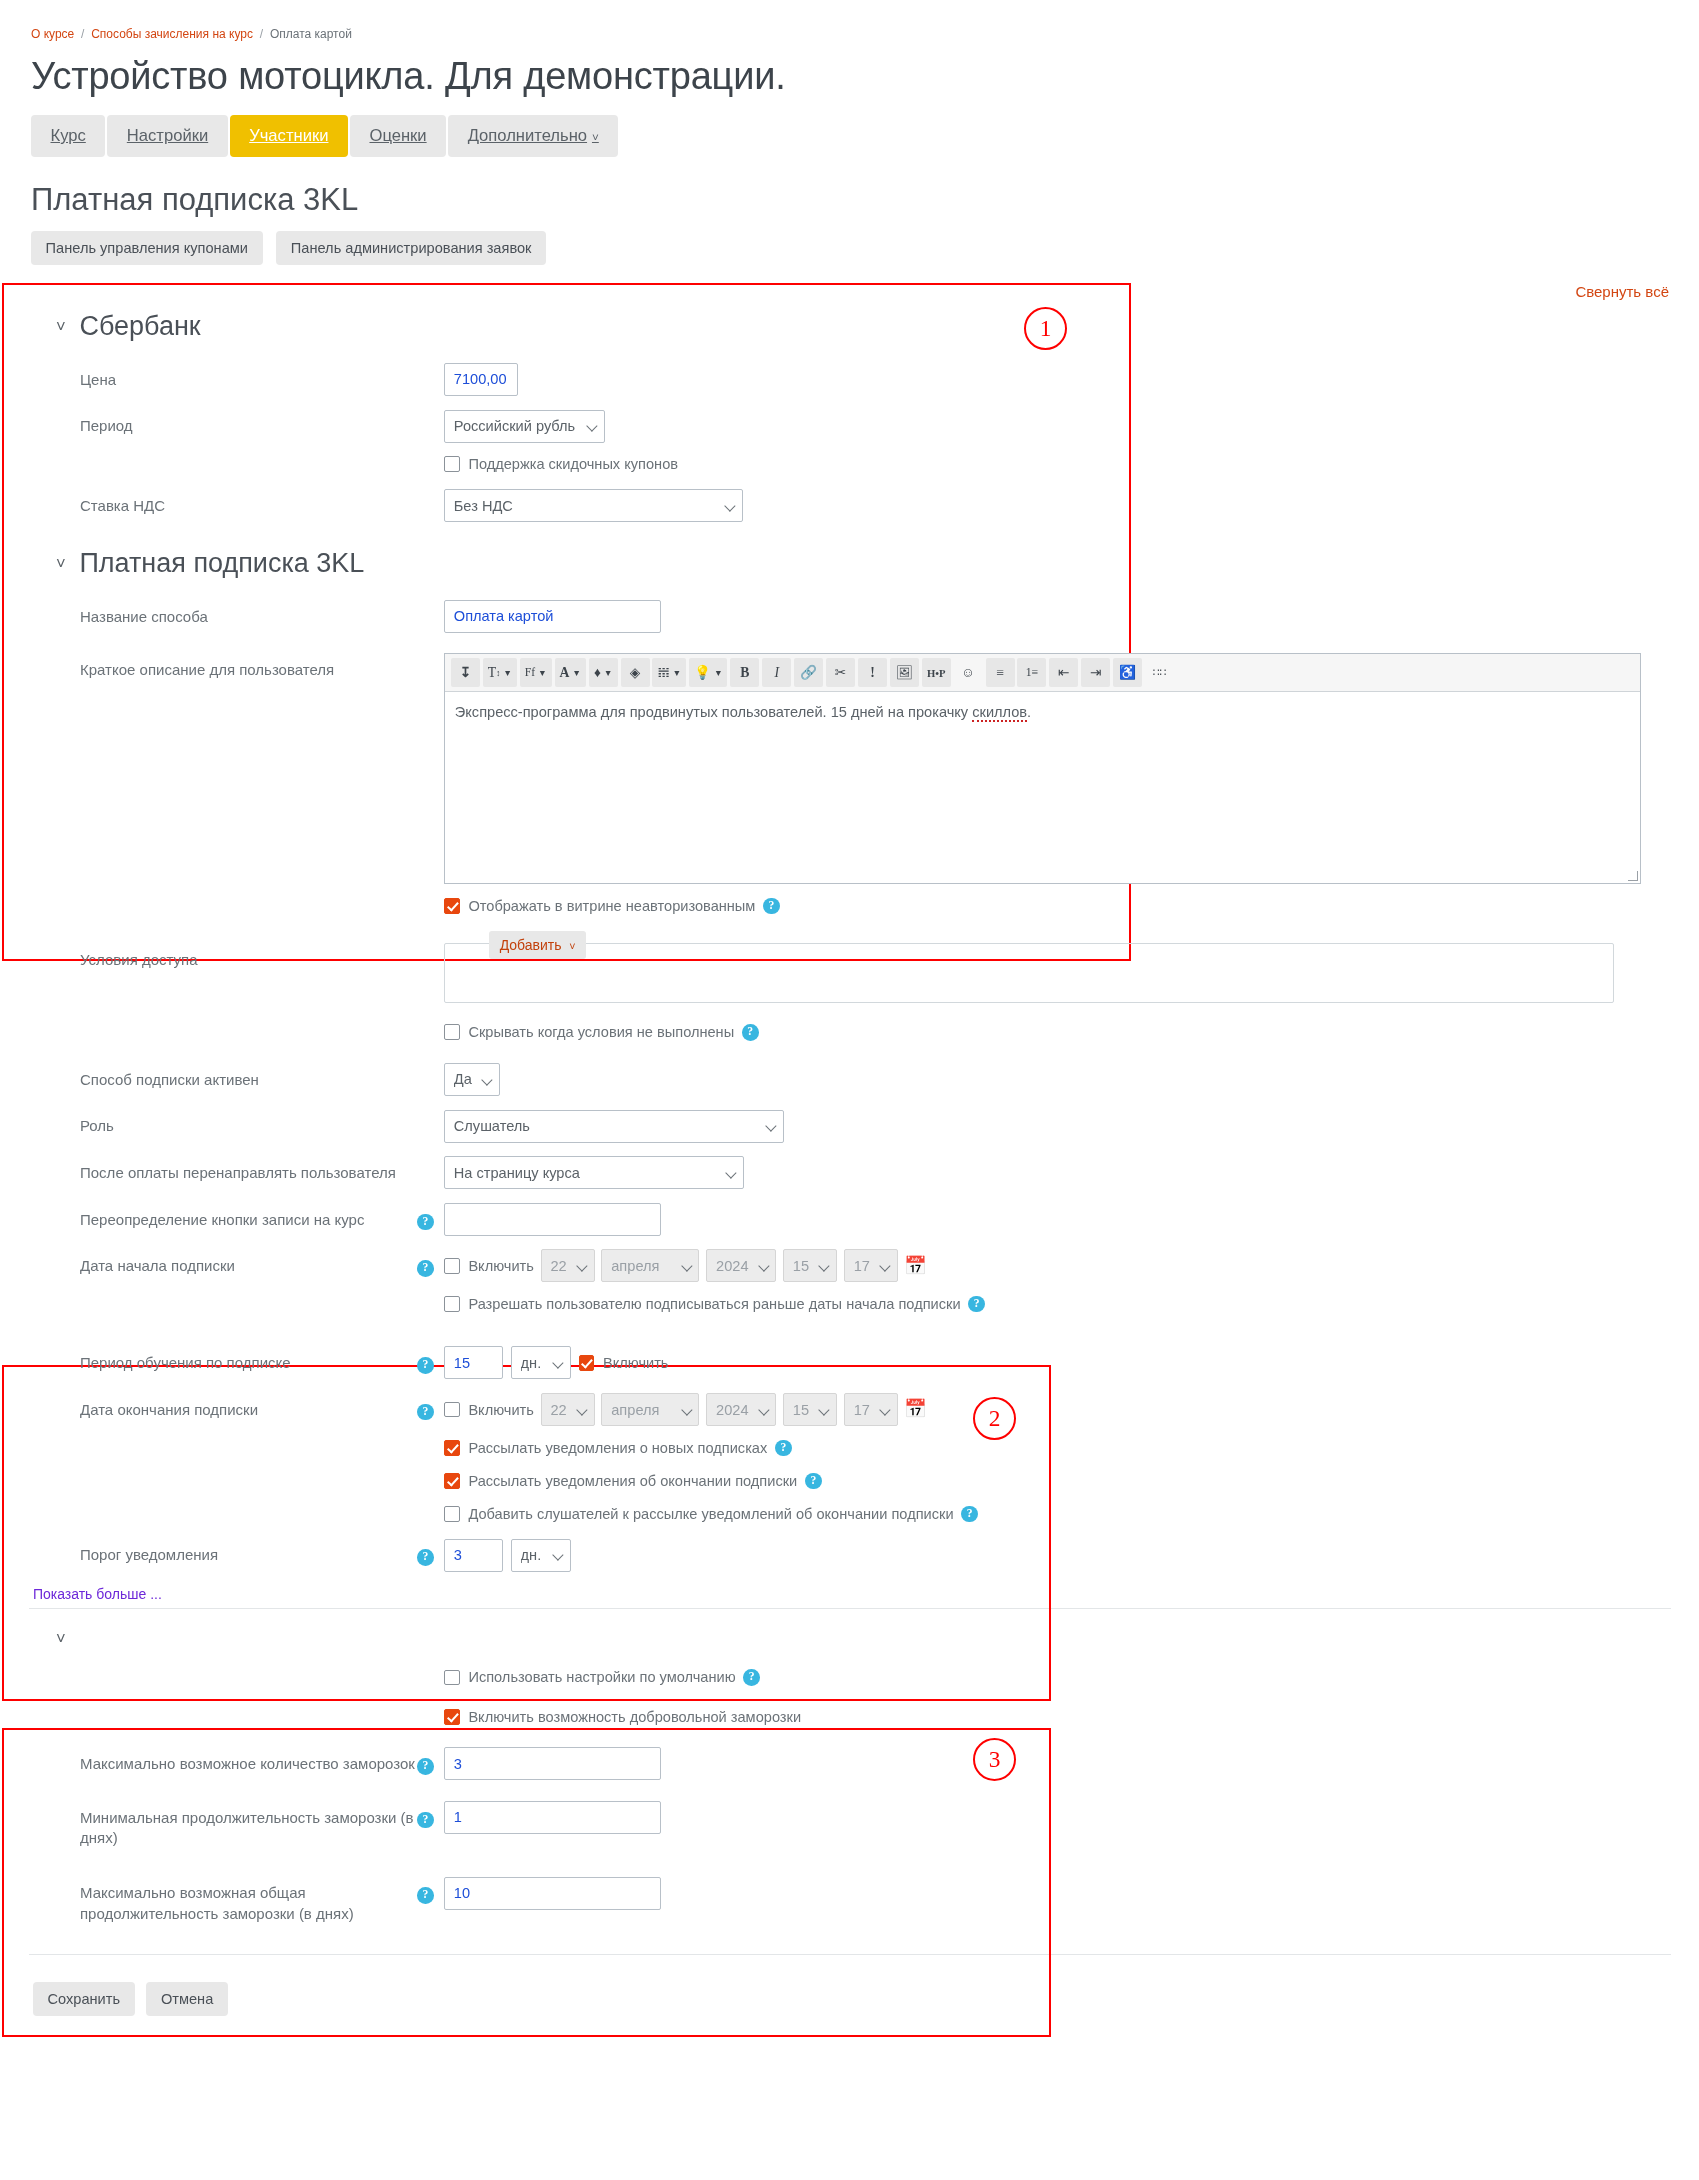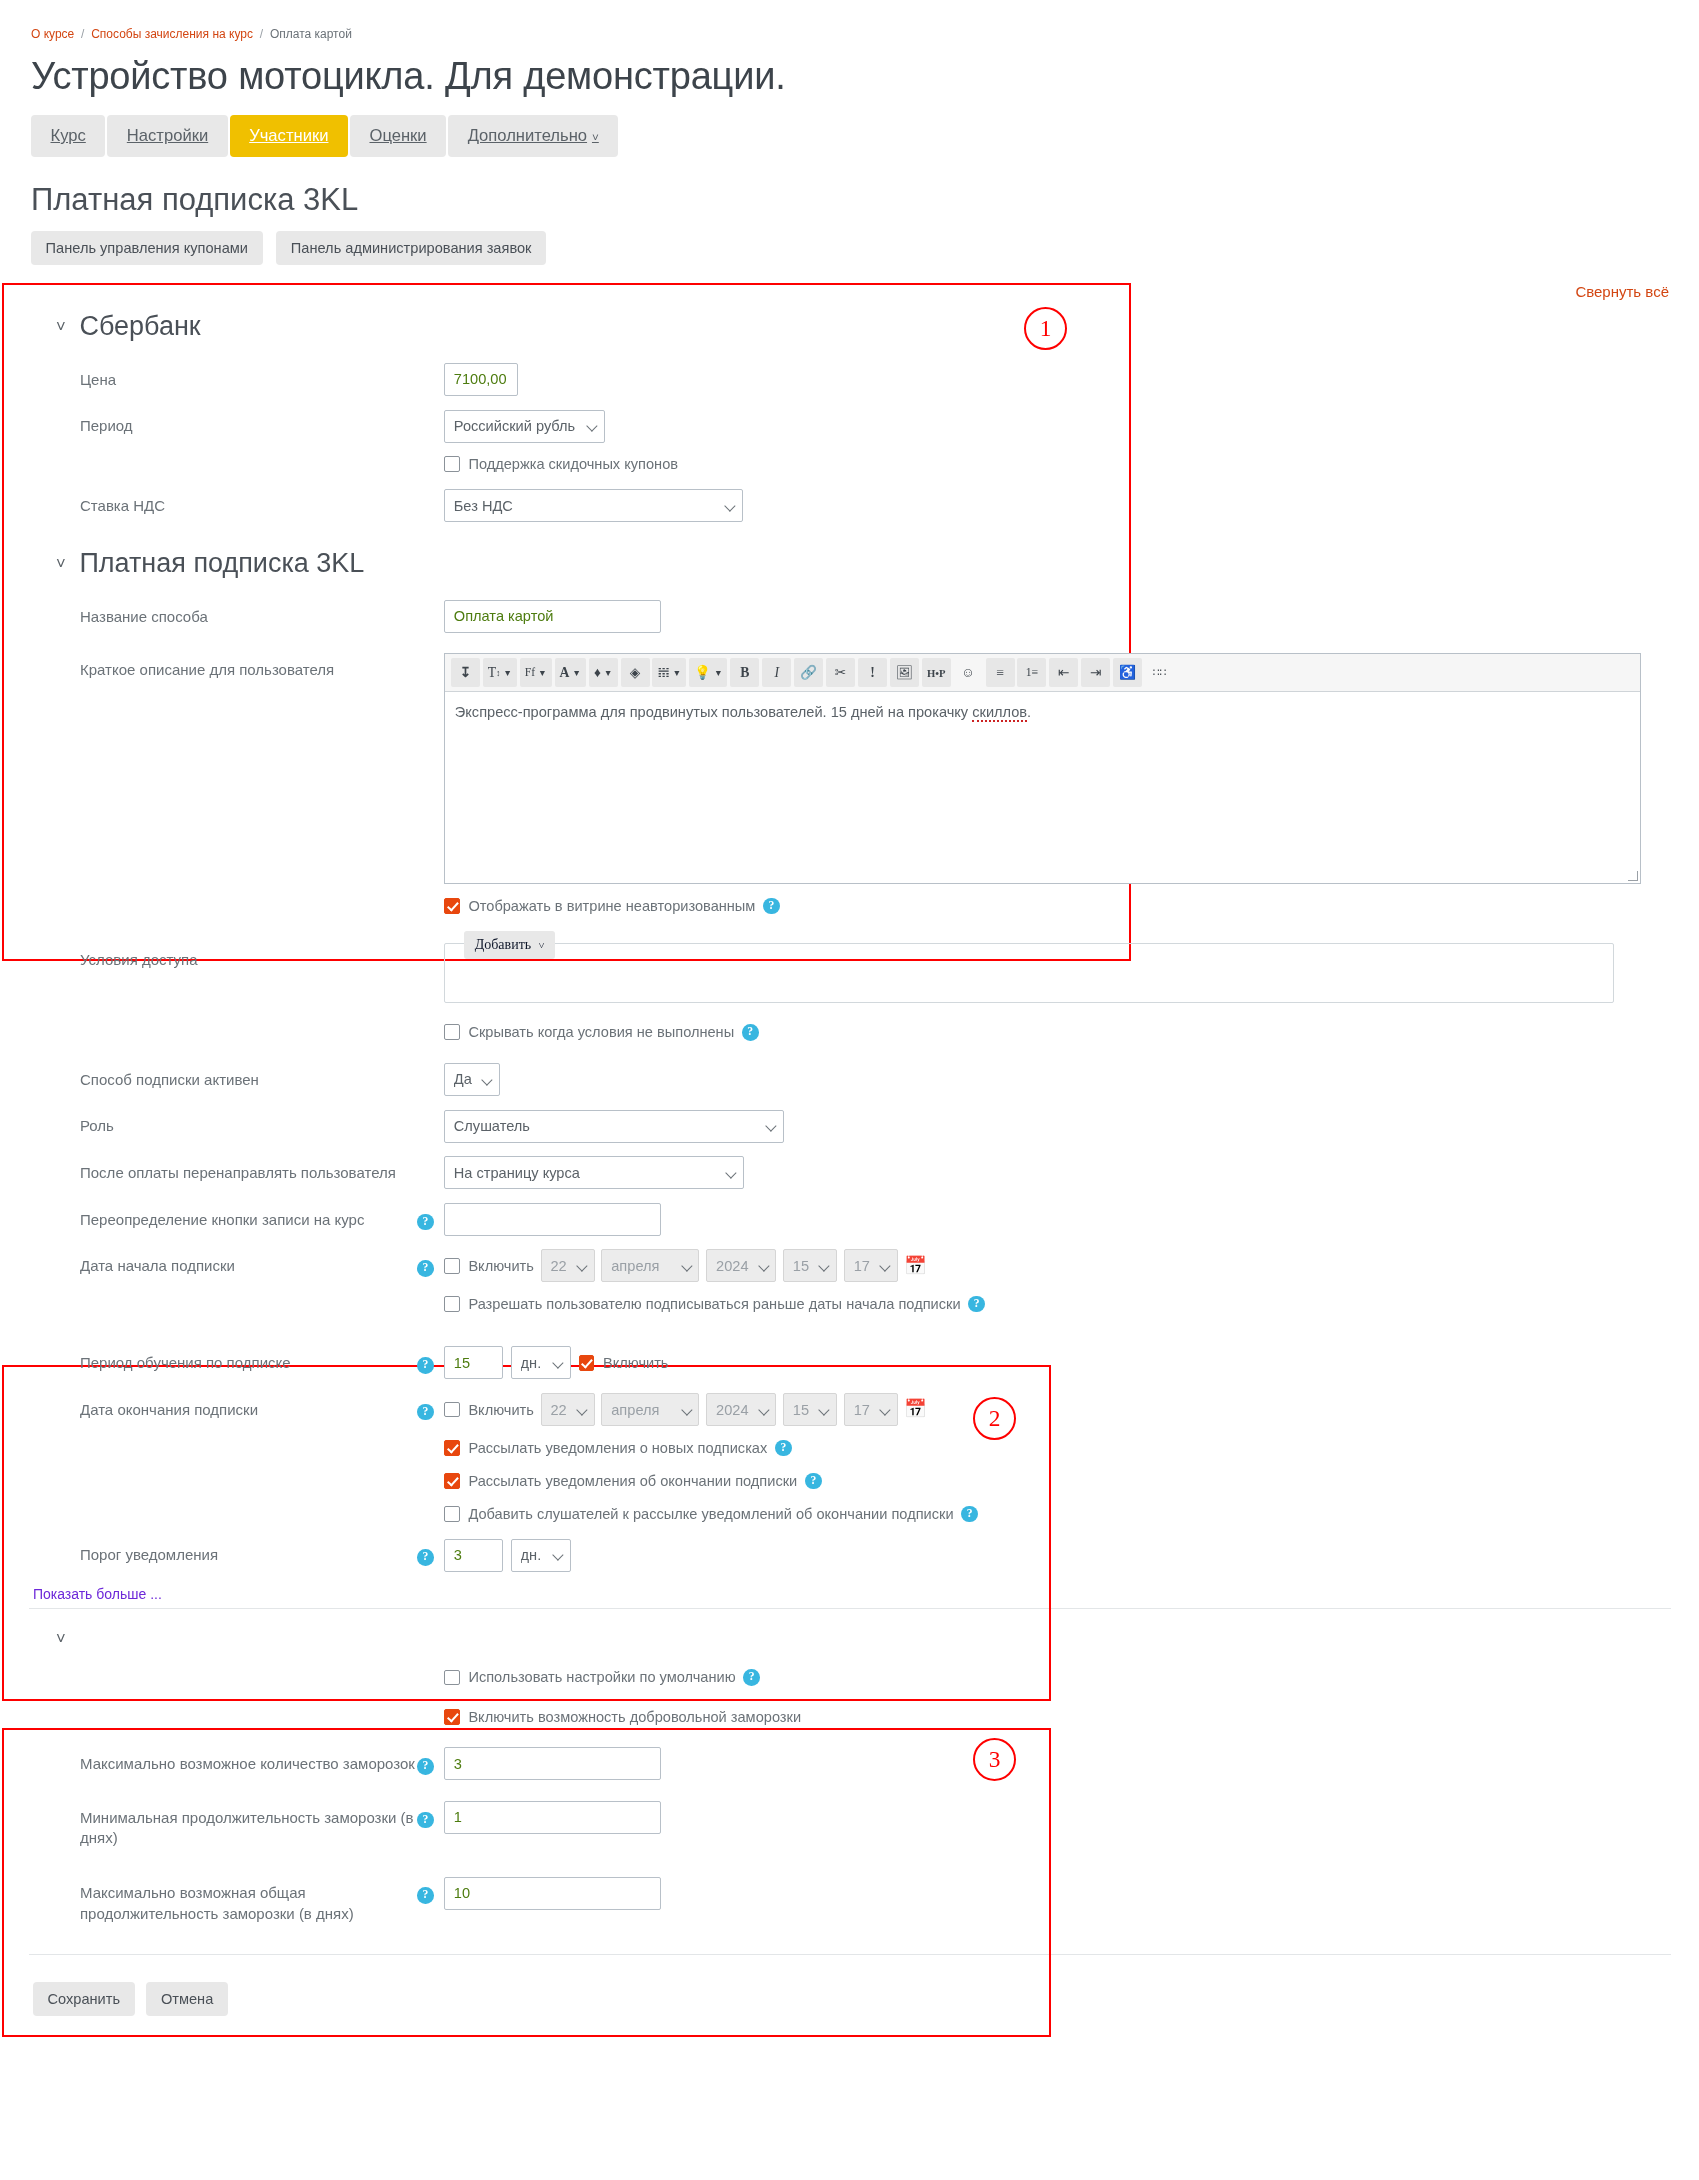--- a/index.html
+++ b/index.html
@@ -70,21 +70,21 @@
 
   .help-icon {
     display:inline-block; width:16.6px; height:16.6px; border-radius:50%;
     background:#38b6e0; color:#fff; font-size:11.7px; font-weight:bold;
     line-height:16.6px; text-align:center; font-family:"Liberation Serif", serif;
     cursor:pointer;
   }
 
   
   input.txt, .fakeinput {
-    border:1px solid #b8c0c8; background:#fff; color:#4d7c0f;
+    border:1px solid #b8c0c8; background:#fff; color:#1d4ed8;
     font-size:14.6px; font-family:"Liberation Sans", sans-serif;
     padding:6.8px 8.8px; border-radius:2px; height:33px;
   }
   select.sel {
     border:1px solid #b8c0c8; background:#fff; color:#5b6268;
     font-size:14.6px; font-family:"Liberation Sans", sans-serif;
     padding:5.9px 25px 5.9px 8.8px; border-radius:2px; height:33px;
     -webkit-appearance:none; appearance:none; cursor:pointer;
   }
   .selwrap { position:relative; display:inline-block; }
@@ -116,22 +116,22 @@
   .ebtn.plain { background:transparent; }
   .ebtn .dn { font-size:8.8px; margin-left:2.9px; }
   .earea { height:191px; padding:11.7px 9.8px; font-size:14.6px; color:#5b6268; position:relative; }
   .earea .spell { border-bottom:2px dotted #cc2222; }
   .eresize { position:absolute; right:2px; bottom:2px; width:9.8px; height:9.8px;
     border-right:1.5px solid #9aa0a6; border-bottom:1.5px solid #9aa0a6; }
 
   
   .cond-fs { position:relative; width:1170px; height:60px; border:1px solid #d2d8dc; border-radius:2px; }
   .cond-add {
-    position:absolute; left:19px; top:-13.7px; background:#e8e8e8; color:#0f172a;
-    font-size:14px; padding:5.9px 10.7px; border-radius:2.9px; cursor:pointer;font-family:Liberation Serif, serif;
+    position:absolute; left:44px; top:-13.7px; background:#e8e8e8; color:#c2410c;
+    font-size:14px; padding:5.9px 10.7px; border-radius:2.9px; cursor:pointer;
   }
 
   
   .dgrp { display:flex; align-items:center; gap:6.8px; }
   .cal-icon { color:#d4491a; font-size:18.5px; cursor:pointer; line-height:1; }
 
   .link-more { color:#6d28d9; font-size:14px; padding:7.8px 0 5.9px 3.9px; cursor:pointer; }
   .hr { border-top:1px solid #e3e6e8; margin:0; }
 
   .footer-btns { display:flex; gap:11.7px; padding:27px 0 0 3.9px; }

